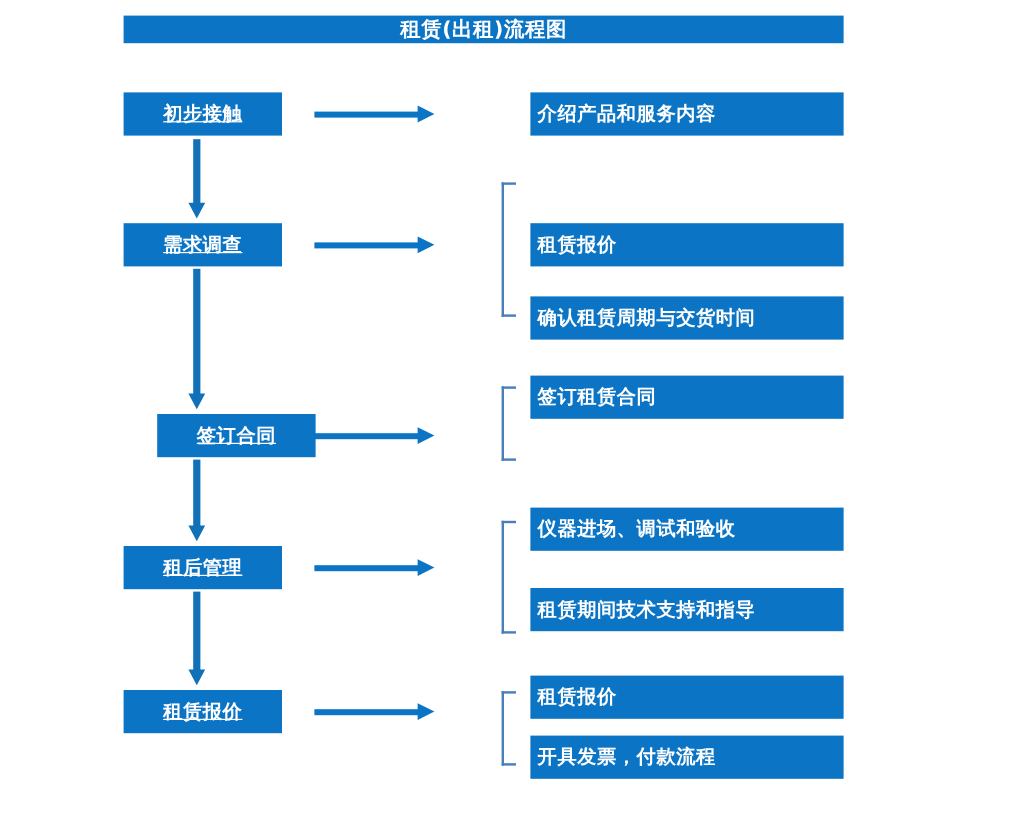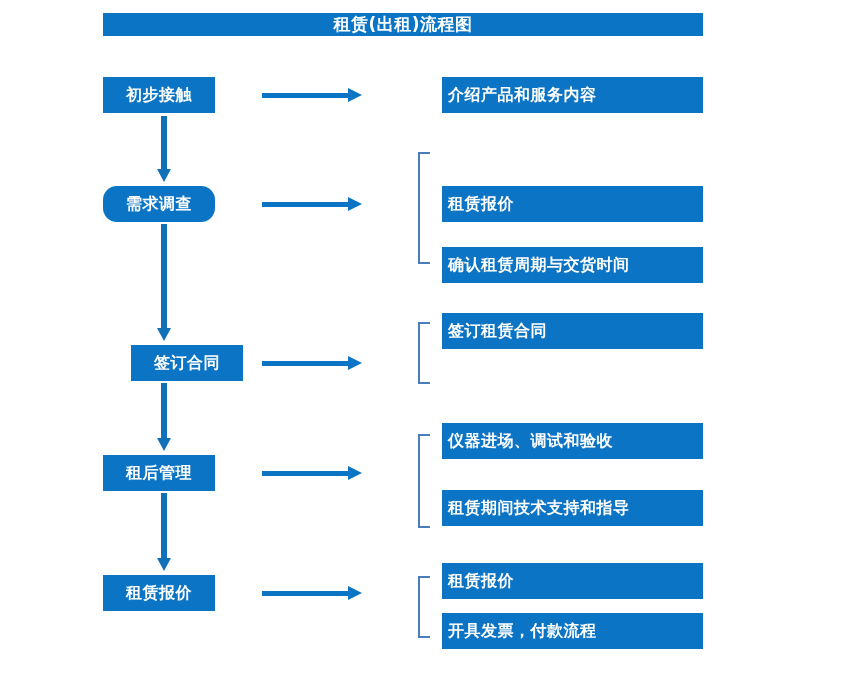--- a/index.html
+++ b/index.html
@@ -39,25 +39,26 @@
     background: #0b74c4;
     color: #ffffff;
     display: flex;
     align-items: center;
     font-size: 16px;
     font-weight: bold;
     letter-spacing: 0.5px;
     box-sizing: border-box;
   }
   .box.stage {
-    width: 112px;
+    width: 132px;
     height: 36px;
     left: 103px;
     justify-content: center;
     padding: 12px;
+    text-decoration: underline;
   }
   .box.detail {
     width: 261px;
     height: 36px;
     left: 442px;
     justify-content: flex-start;
     padding-left: 6px;
   }
 
   
@@ -124,21 +125,21 @@
   }
 </style>
 </head>
 <body>
 
 <div id="canvas">
 
   <div class="title-bar">租赁(出租)流程图</div>
 
   <div class="box stage" style="top:77px;">初步接触</div>
-  <div class="box stage" style="top:186px;border-radius:14px;">需求调查</div>
+  <div class="box stage" style="top:186px;">需求调查</div>
   <div class="box stage" style="top:345px;margin-left:28px;">签订合同</div>
   <div class="box stage" style="top:455px;">租后管理</div>
   <div class="box stage" style="top:575px;">租赁报价</div>
 
   <div class="v-arrow" style="top:116px; height:66px;">
     <div class="shaft"></div>
     <div class="head"></div>
   </div>
   <div class="v-arrow" style="top:224px; height:117px;">
     <div class="shaft"></div>

